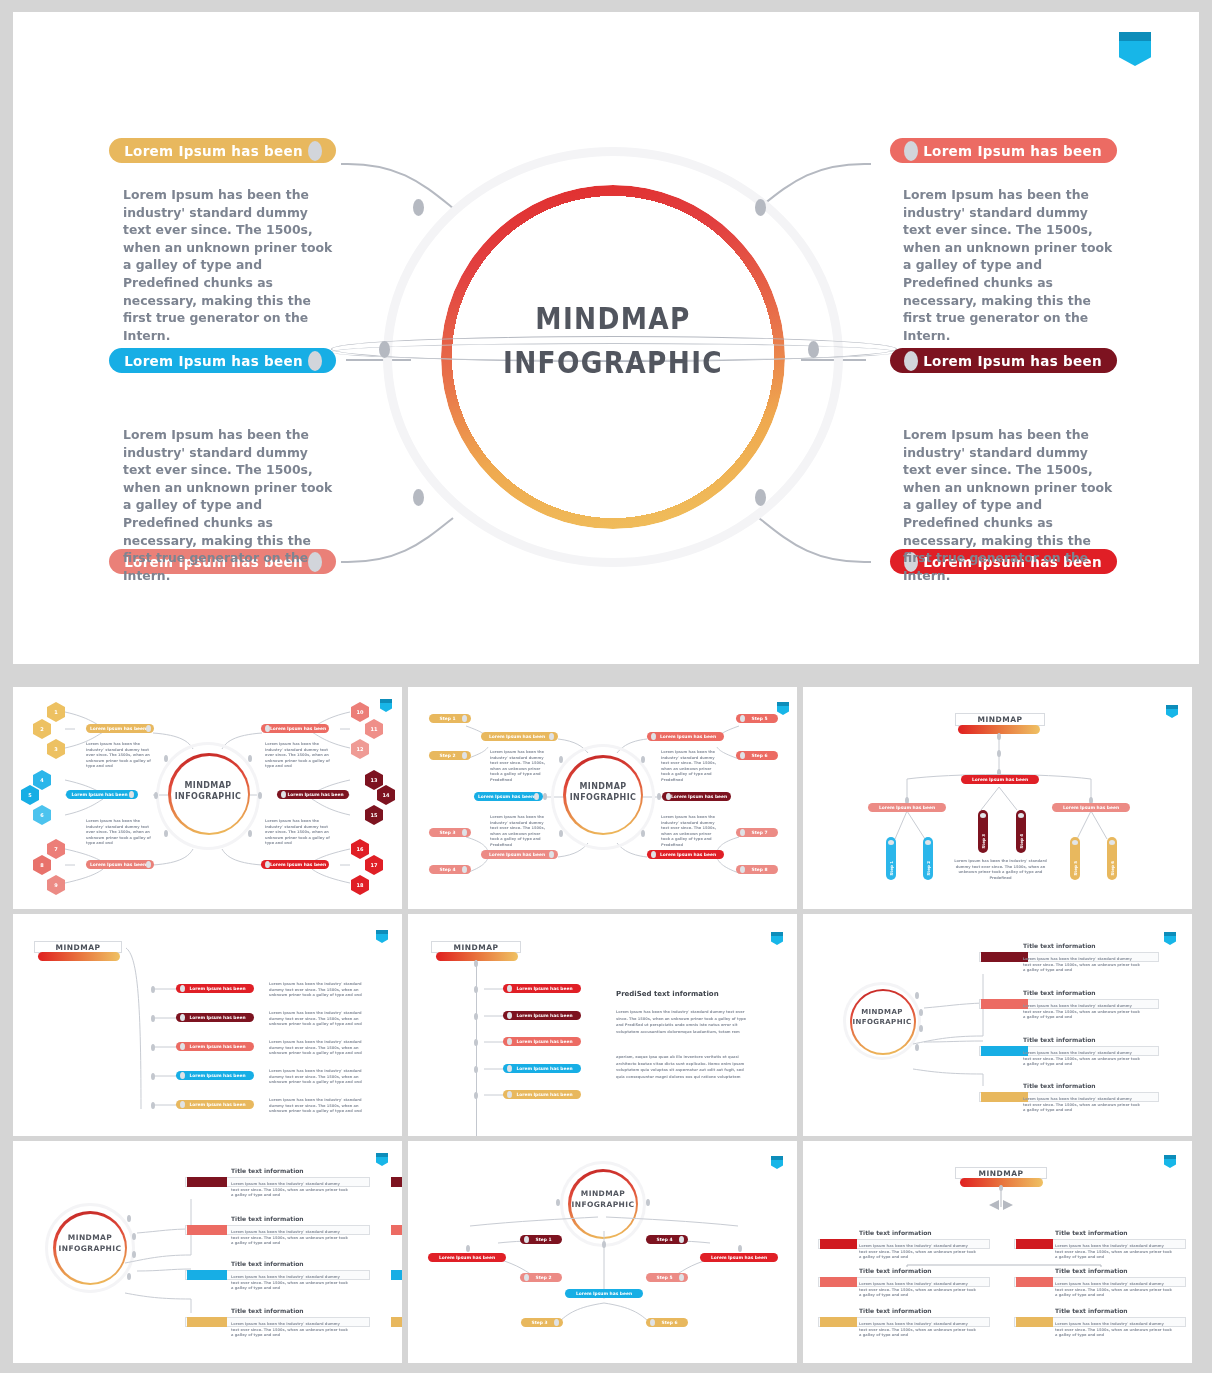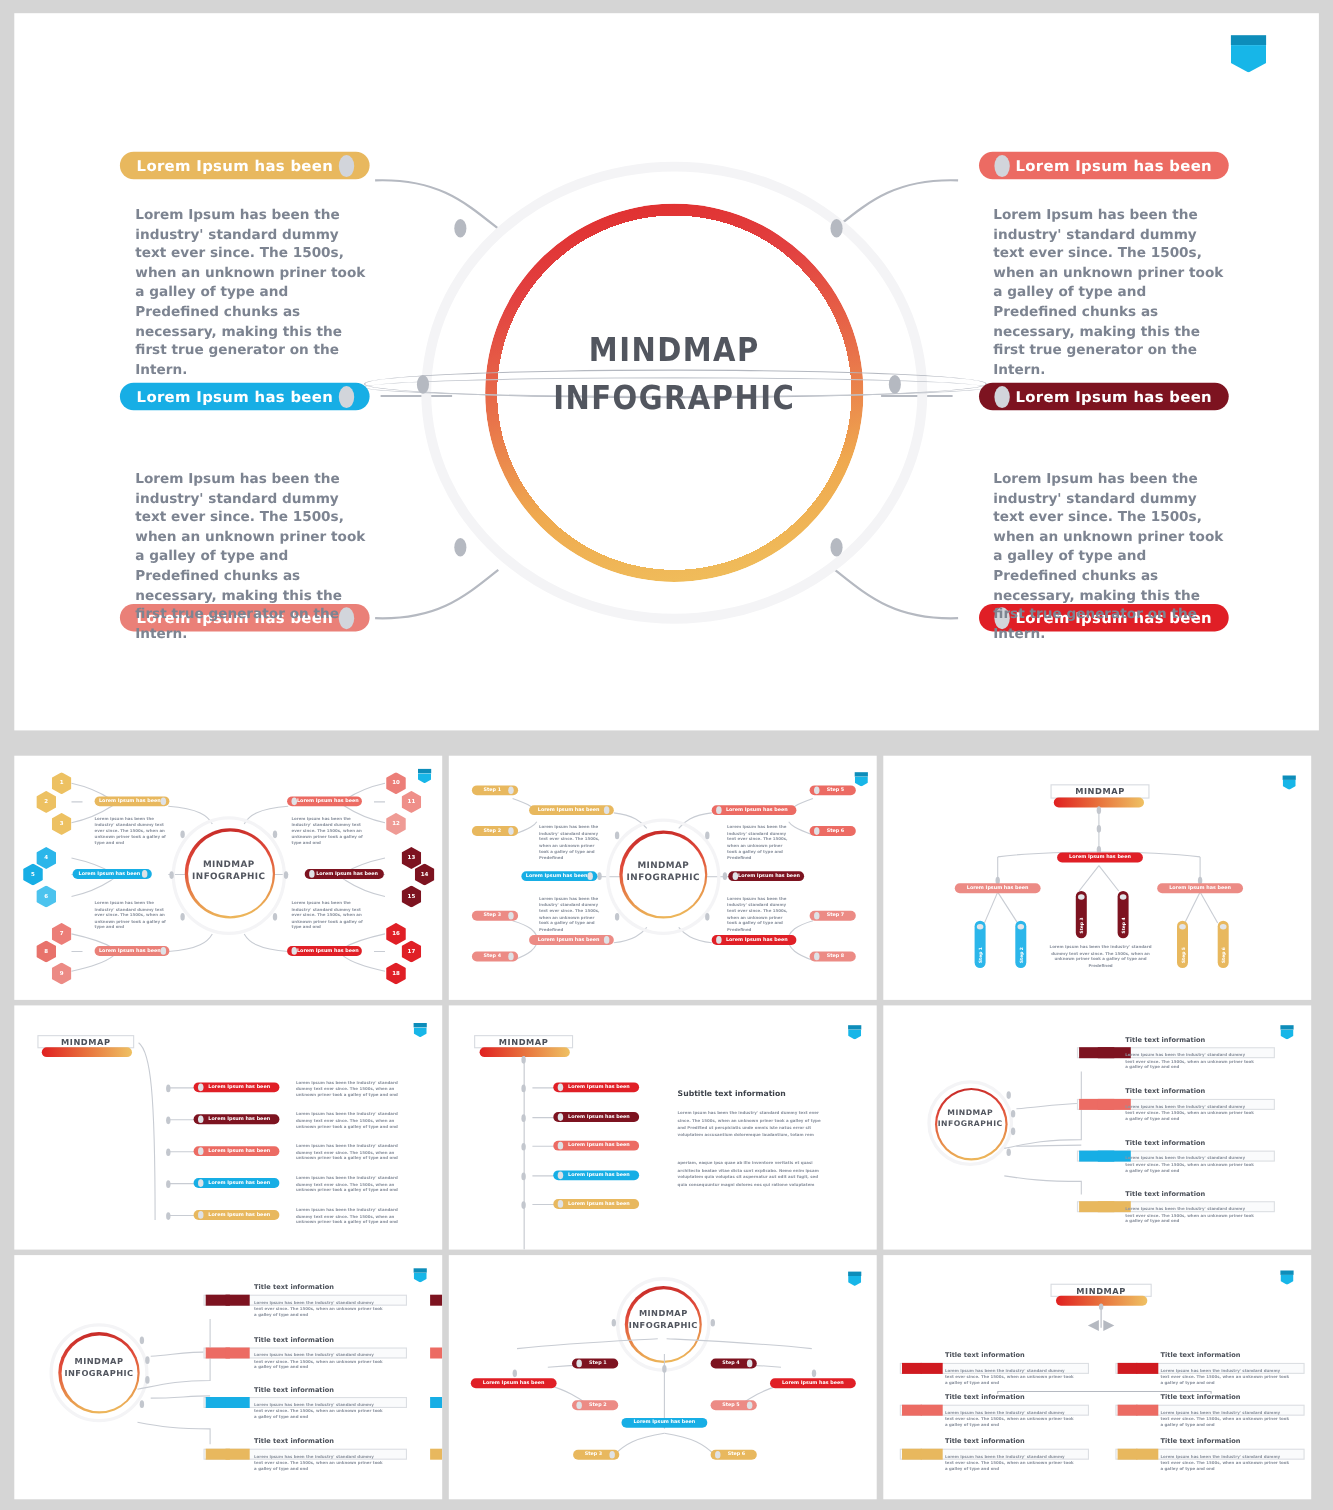--- a/index.html
+++ b/index.html
@@ -627,21 +627,21 @@
           <span class="tlabel">Lorem Ipsum has been</span>
         </div>
       <div class="tpill" style="left:95px;top:150px;width:78px;background:#17aee5;">
           <span class="tbulb"></span>
           <span class="tlabel">Lorem Ipsum has been</span>
         </div>
       <div class="tpill" style="left:95px;top:176px;width:78px;background:#e8b85e;">
           <span class="tbulb"></span>
           <span class="tlabel">Lorem Ipsum has been</span>
         </div>
-      <div class="tsub-head" style="left:208px;top:76px;">Subtitle text information</div>
+      <div class="tsub-head" style="left:208px;top:76px;">PrediSed text information</div>
       <div class="tpara" style="left:208px;top:95px;width:137px;line-height:1.85;">Lorem Ipsum has been the industry' standard dummy text ever since. The 1500s, when an unknown priner took a galley of type and PrediSed ut perspiciatis unde omnis iste natus error sit voluptatem accusantium doloremque laudantium, totam rem</div>
       <div class="tpara" style="left:208px;top:140px;width:137px;line-height:1.85;">aperiam, eaque ipsa quae ab illo inventore veritatis et quasi architecto beatae vitae dicta sunt explicabo. Nemo enim ipsam voluptatem quia voluptas sit aspernatur aut odit aut fugit, sed quia consequuntur magni dolores eos qui ratione voluptatem</div>
     </div>
 
     <div class="thumb">
       <div class="tlogo" style="right:16px;top:18px;">
           <div class="tt"></div>
           <div class="tb"></div>
         </div>
       <div class="tcenter-wrap" style="left:40px;top:68px;">

